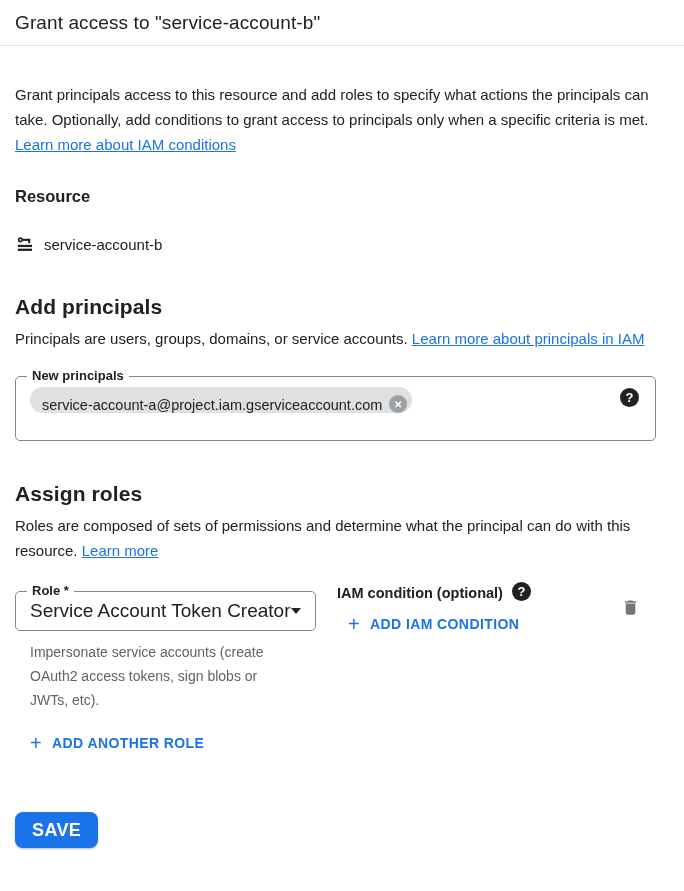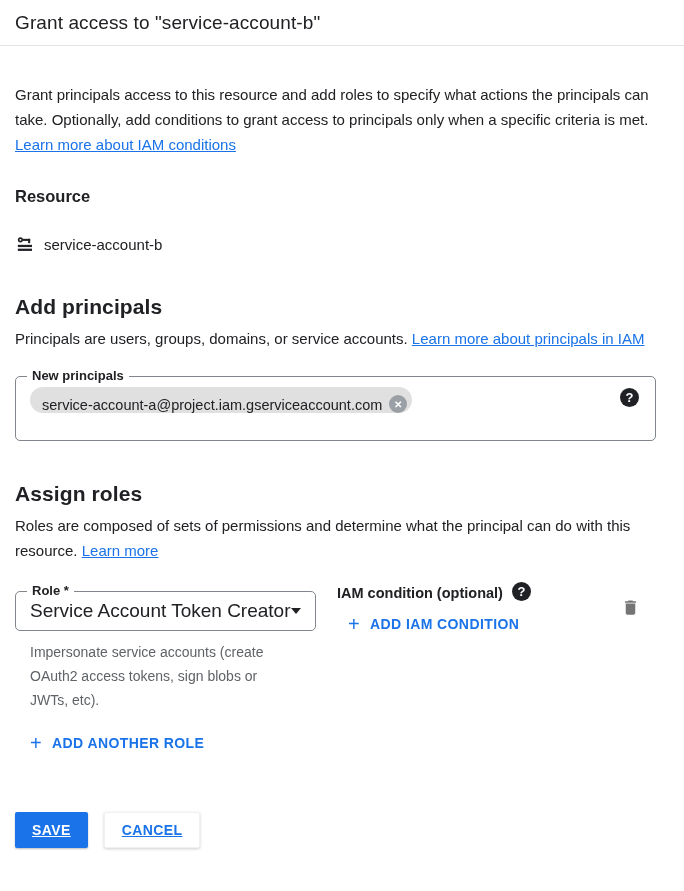--- a/index.html
+++ b/index.html
@@ -42,21 +42,21 @@
   .cond-label-row { display:flex; align-items:flex-end; gap:9px; font-size:14.5px; font-weight:700; }
   .blue-action { display:inline-flex; align-items:center; gap:10px; color:#1a73e8; font-size:14px; font-weight:700; letter-spacing:0.4px; cursor:pointer; background:none; border:none; font-family:inherit; }
   .blue-action .plus { font-size:20px; font-weight:400; line-height:1; }
   .cond-col .blue-action { margin:13px 0 0 11px; }
 
   .trash-btn { margin-left:auto; margin-right:16px; margin-top:7px; cursor:pointer; background:none; border:none; line-height:0; }
 
   .add-role { margin:21px 0 0 15px; }
 
   .footer { margin-top:58px; display:flex; gap:16px; align-items:center; }
-  .btn { height:36px; border-radius:2px; padding:0 17px; font-size:14px; font-weight:700; letter-spacing:0.4px; font-family:inherit; cursor:pointer;text-decoration:underline; }
+  .btn { height:36px; border-radius:8px; padding:0 17px; font-size:18px; font-weight:700; letter-spacing:0.4px; font-family:inherit; cursor:pointer; }
   .btn-save { background:#1a73e8; color:#fff; border:none; box-shadow:0 1px 2px rgba(60,64,67,.35); }
   .btn-cancel { background:#fff; color:#1a73e8; border:1px solid #f1f1f1; box-shadow:0 1px 3px rgba(60,64,67,.25); }
 </style>
 </head>
 <body>
 
 <div class="dialog-header">
   <div class="dialog-title">Grant access to "service-account-b"</div>
 </div>
 
@@ -132,16 +132,15 @@
 
   </div>
 
   <button class="blue-action add-role">
     <span class="plus">+</span>
     <span>ADD ANOTHER ROLE</span>
   </button>
 
   <div class="footer">
     <button class="btn btn-save">SAVE</button>
-    <button class="btn btn-cancel">CANCEL</button>
   </div>
 
 </div>
 
 </body></html>

